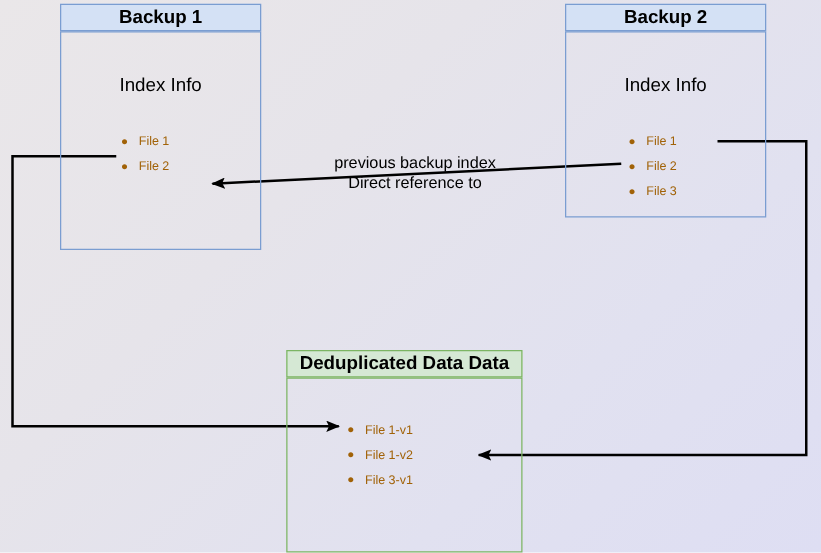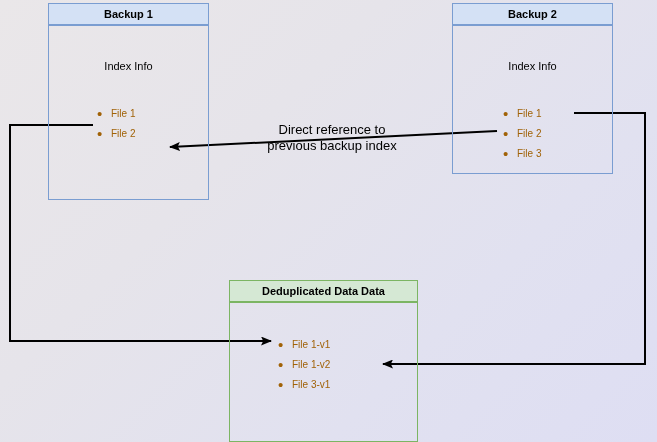--- a/index.html
+++ b/index.html
@@ -30,21 +30,21 @@
   
   .box {
     position: absolute;
     box-sizing: border-box;
   }
   .box-header {
     box-sizing: border-box;
     height: 22px;
     line-height: 20px;
     text-align: center;
-    font-size: 11px;
+    font-size: 15px;
     font-weight: bold;
     color: #000000;
   }
   .box-body {
     box-sizing: border-box;
     border-top: none;
     height: calc(100% - 22px);
     position: relative;
   }
 
@@ -68,21 +68,21 @@
     border: 1px solid #7cb563;
   }
 
   
   .index-title {
     position: absolute;
     left: 0;
     right: 0;
     top: 34px;
     text-align: center;
-    font-size: 11px;
+    font-size: 15px;
     color: #000;
   }
   ul.file-list {
     position: absolute;
     margin: 0;
     padding: 0;
     list-style: none;
   }
   ul.file-list li {
     font-size: 10px;
@@ -166,17 +166,17 @@
     <div class="box-body">
       <ul class="file-list list-dedup">
         <li>File 1-v1</li>
         <li>File 1-v2</li>
         <li>File 3-v1</li>
       </ul>
     </div>
   </div>
 
   <div class="caption" style="left:247px; top:122px; width:170px;">
+    <div>previous backup index</div>
     <div>Direct reference to</div>
-    <div>previous backup index</div>
   </div>
 
 </div>
 
 </body></html>

